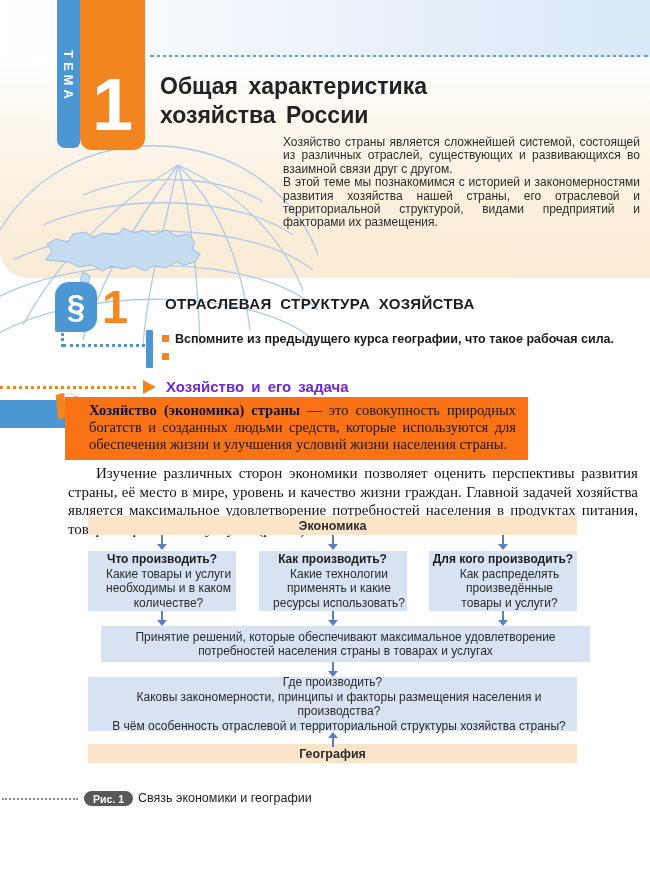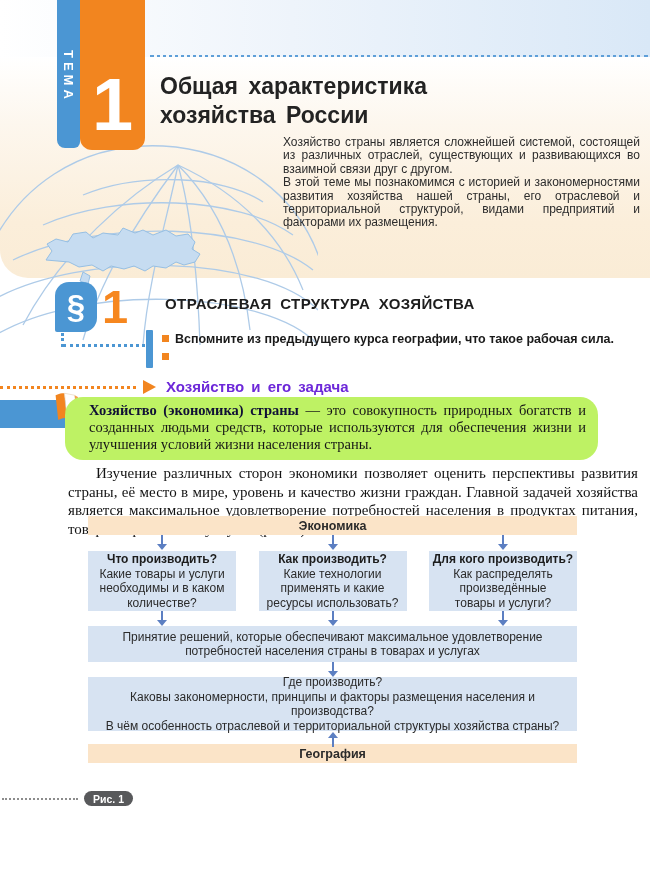--- a/index.html
+++ b/index.html
@@ -60,24 +60,24 @@
   .sub-arrow { position:absolute; top:380px; left:143px; width:0; height:0;
     border-left:13px solid #f2851f; border-top:7px solid transparent;
     border-bottom:7px solid transparent; }
   .sub-title { position:absolute; top:378px; left:166px; font-size:15px;
     font-weight:bold; color:#6d28d9; word-spacing:3px; }
 
   
   .def-bar { position:absolute; top:400px; left:0; width:86px; height:28px;
     background:#4b96d3; border-radius:0 14px 14px 0; }
   .book-icon { position:absolute; top:390px; left:50px; width:36px; height:36px; }
-  .def-box { position:absolute; top:397px; left:65px; width:533px;
-    background:#bef264; padding:5px 12px 7px 24px; box-sizing:border-box;
+  .def-box { position:absolute; top:397px; left:65px; width:463px;
+    background:#f97316; padding:5px 12px 7px 24px; box-sizing:border-box;
     font-family:"Liberation Serif", serif; font-size:14.5px; line-height:17px;
-    color:#161616; text-align:justify;border-radius:18px; }
+    color:#161616; text-align:justify; }
   .def-box b { color:#101035; }
 
   .body-par { position:absolute; top:464px; left:68px; width:570px;
     font-family:"Liberation Serif", serif; font-size:15px; line-height:18.5px;
     color:#141414; text-align:justify; text-indent:28px; }
 
   
   .figure { position:absolute; top:516px; left:88px; width:489px;
     display:flex; flex-direction:column; }
   .bar-peach { height:19px; background:#fbe4c8; display:flex; align-items:center;
@@ -94,21 +94,21 @@
   .boxes-row { height:60px; display:flex; justify-content:space-between; }
   .f-box { width:148px; height:60px; background:#d7e3f2; display:flex;
     flex-direction:column; align-items:center; justify-content:center;
     text-align:center; font-size:12px; line-height:14.5px; color:#2b2b2b; }
   .f-box .bt { font-weight:bold; color:#1c1c1c; }
   .wide-box { width:489px; background:#d7e3f2; display:flex; flex-direction:column;
     align-items:center; justify-content:center; text-align:center;
     font-size:12px; line-height:14.5px; color:#2b2b2b; box-sizing:border-box; }
   .wide-box.h36 { height:36px; }
   .wide-box.h54 { height:54px; }
-  .pre { white-space:pre-line; }
+  .pre { white-space:pre-line;margin-left:13px; }
 
   
   .cap-dotted { position:absolute; top:798px; left:2px; width:76px; height:0;
     border-top:2px dotted #8c8c8c; }
   .cap-badge { position:absolute; top:791px; left:84px; height:15px;
     background:#58595b; border-radius:8px; padding:0 9px; display:flex;
     align-items:center; color:#fff; font-size:10.5px; font-weight:bold; }
   .cap-text { position:absolute; top:791px; left:138px; font-size:12.5px; color:#222; }
 </style>
 </head>
@@ -247,14 +247,15 @@
 В чём особенность отраслевой и территориальной структуры хозяйства страны?</div>
     </div>
     <div class="arrow-row1" style="height:13px">
       <span class="arr up"></span>
     </div>
     <div class="bar-peach">География</div>
   </div>
 
   <div class="cap-dotted"></div>
   <div class="cap-badge">Рис. 1</div>
+  <div class="cap-text">Связь экономики и географии</div>
 
 </div>
 
 </body></html>

